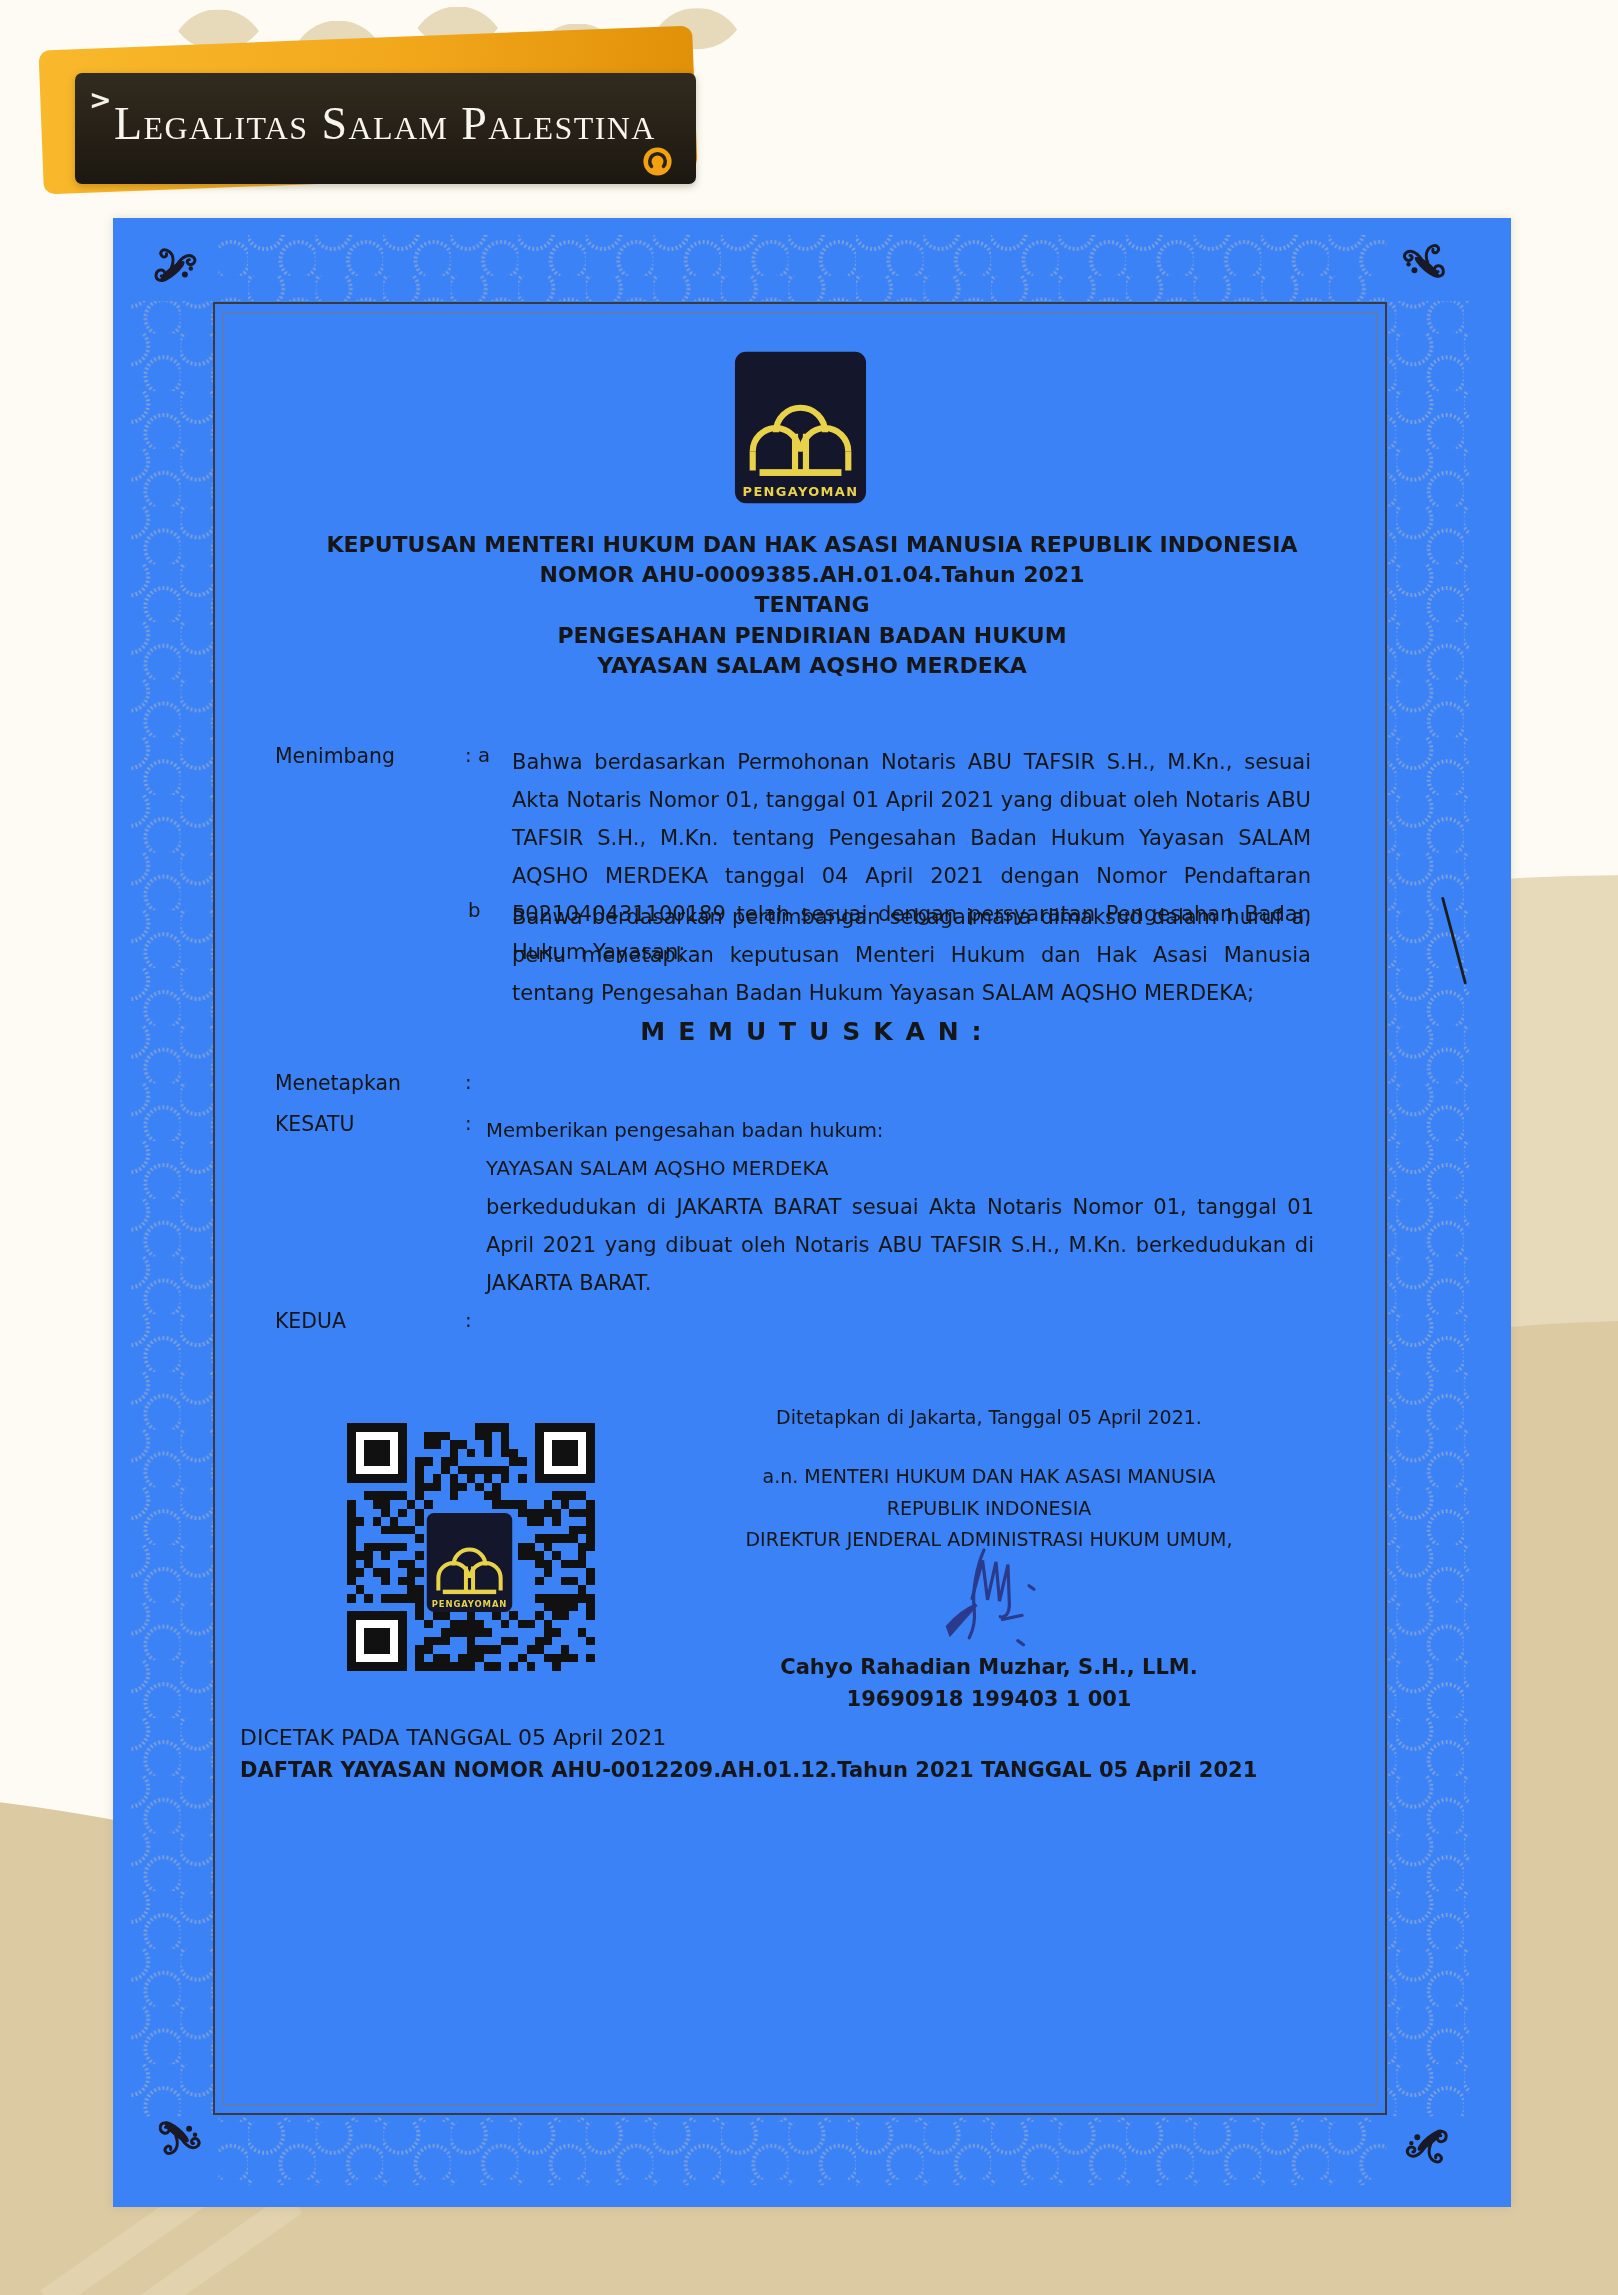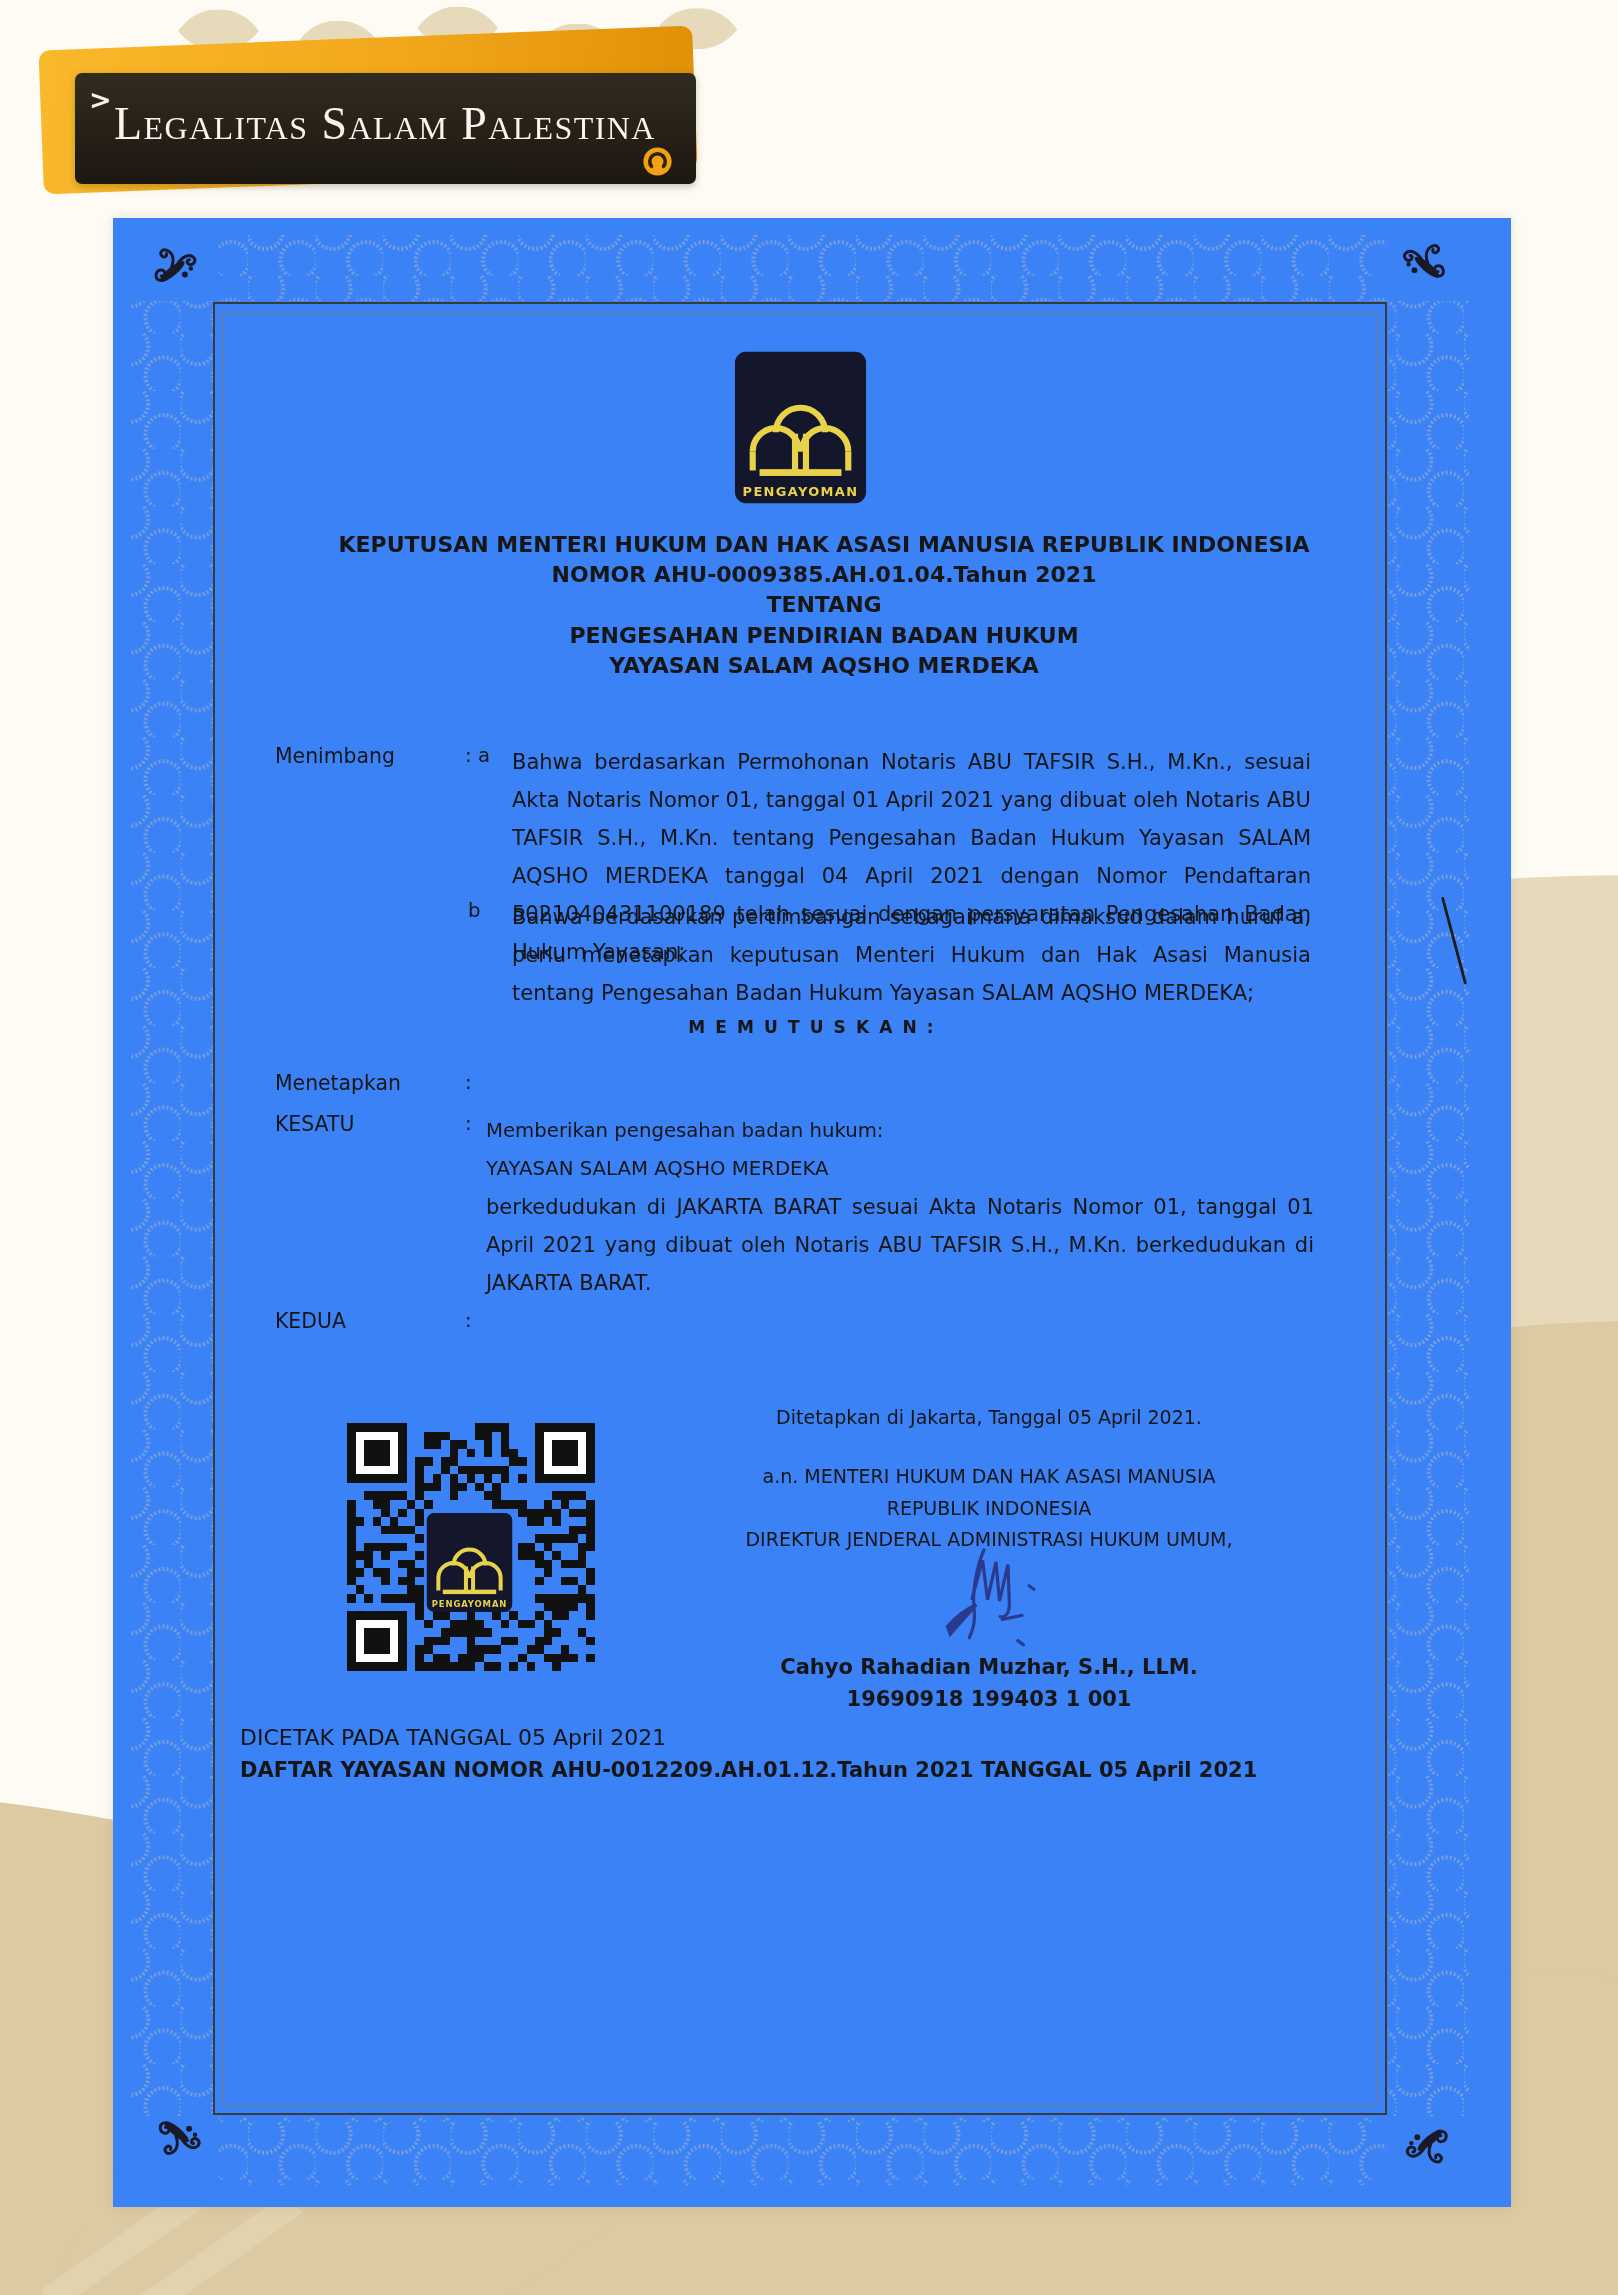--- a/index.html
+++ b/index.html
@@ -26,26 +26,26 @@
   .banner-ring{left:567px;top:73px;}
 
   
   .page{left:113px;top:218px;width:1398px;height:1989px;background:#3b82f6;z-index:2;
         box-shadow:0 0 9.9px rgba(120,100,60,.18);}
   .page-deco{left:0;top:0;z-index:1;}
   .frame-outer{left:100px;top:84px;width:1170px;height:1809px;border:2.1px solid #3a3a3a;z-index:2;}
   .frame-inner{position:absolute;inset:8.4px;border:0.7px solid #787878;}
 
   .content{position:absolute;inset:0;z-index:3;}
-  .ttl{left:0;width:100%;text-align:center;font-weight:bold;font-size:22px;line-height:30px;padding-left:12px;}
+  .ttl{left:0;width:100%;text-align:center;font-weight:bold;font-size:22px;line-height:30px;}
   .lbl{font-size:20.4px;margin-left:35px;}
   .mark{font-size:19.7px;}
   .para{font-size:21px;line-height:38px;text-align:justify;}
   .pline{font-size:19.7px;line-height:38px;white-space:nowrap;}
-  .memutuskan{left:0;width:100%;text-align:center;font-weight:bold;font-size:17px;letter-spacing:2.1px;}
+  .memutuskan{left:0;width:100%;text-align:center;font-weight:bold;font-size:25px;letter-spacing:2.1px;}
   .closing{width:704px;text-align:center;font-size:19px;white-space:nowrap;}
   .bold{font-weight:bold;}
   .footerline{font-size:22px;white-space:nowrap;}
 
   .qr{left:234px;top:1205px;}
   .qr-logo{left:312px;top:1293px;}
   .logo-main{left:619px;top:131px;}
 </style>
 </head>
 <body>

